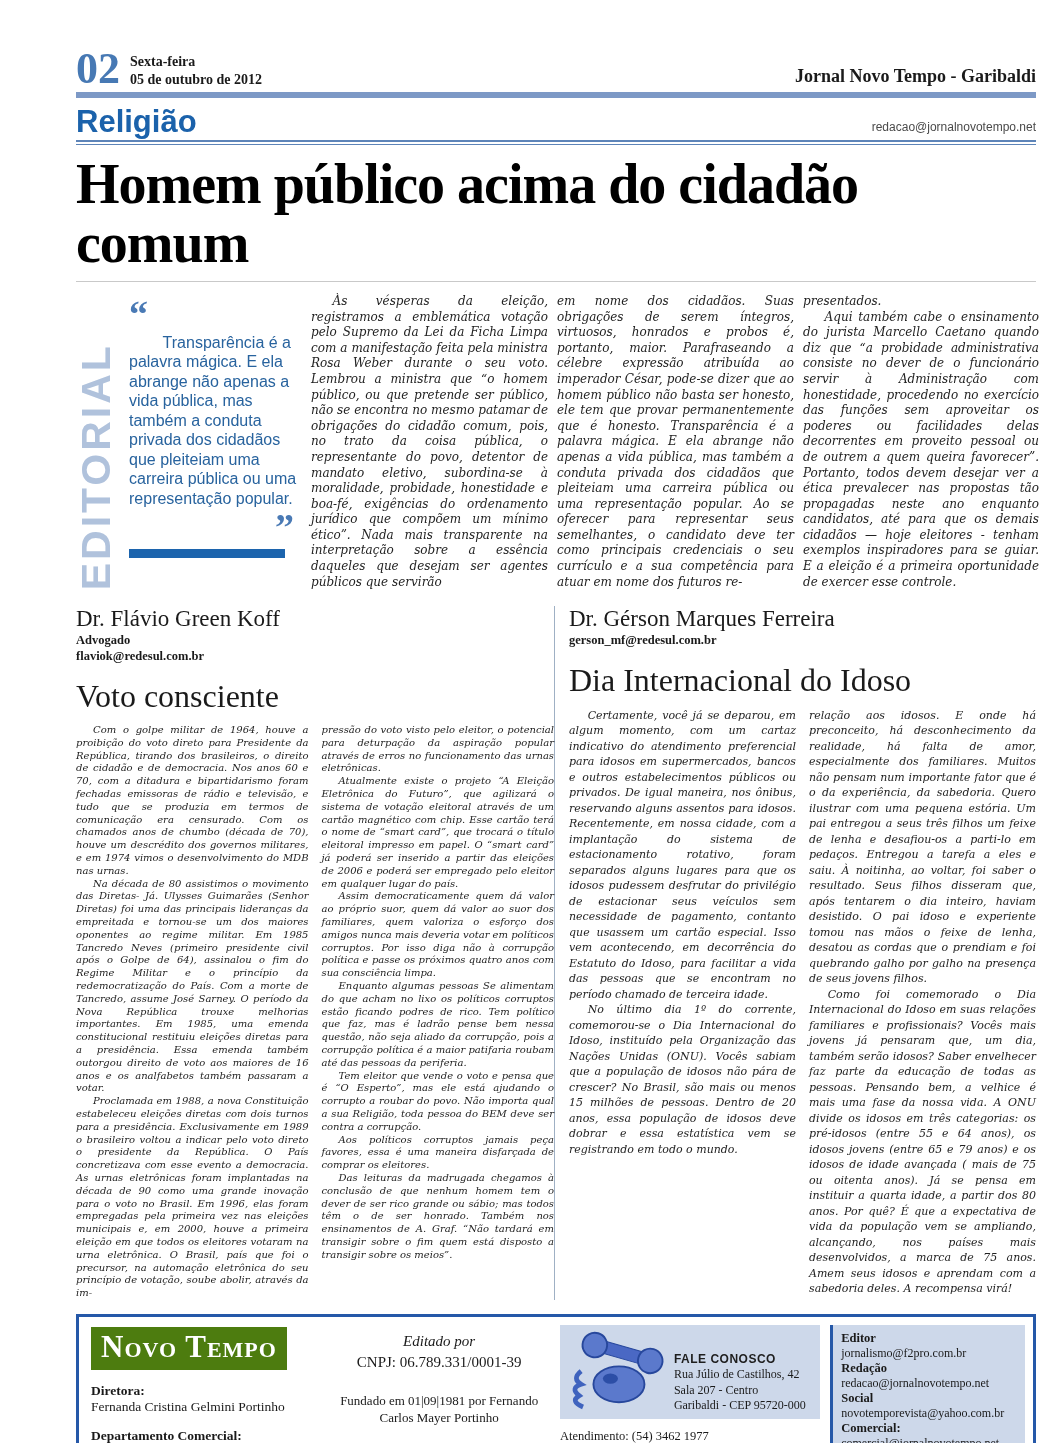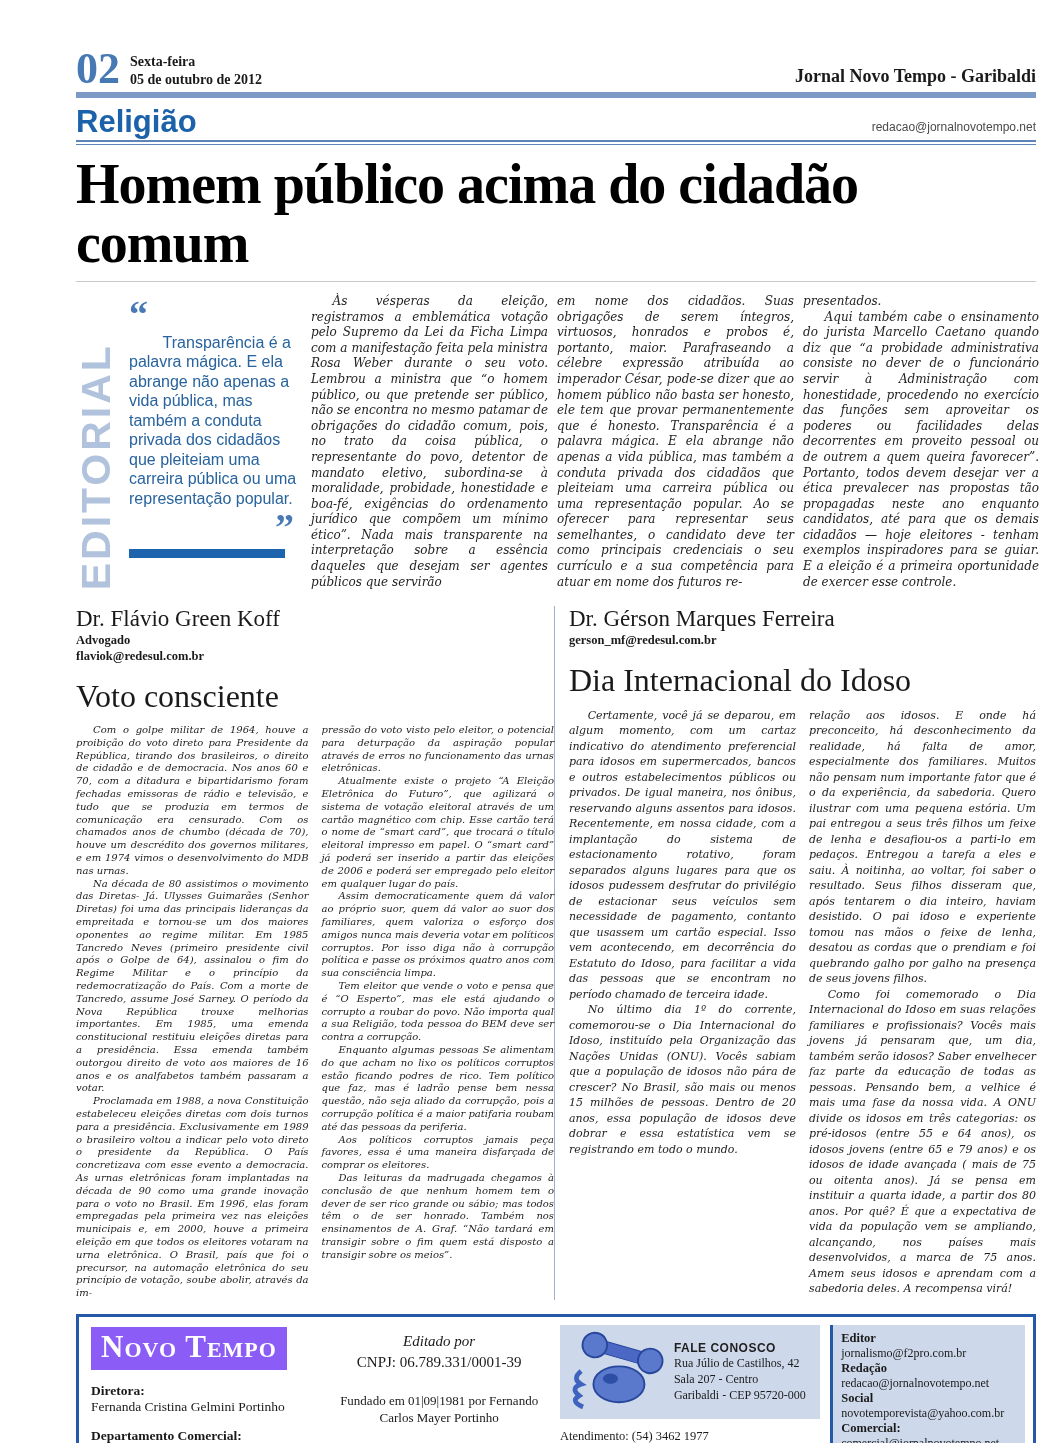--- a/index.html
+++ b/index.html
@@ -46,30 +46,30 @@
   .art-title{font-size:32px;font-weight:normal;margin:16px 0 12px;line-height:1}
   .art-body{display:grid;grid-template-columns:1fr 1fr;column-gap:13px}
   .art-body p{font-family:"DejaVu Serif",serif;font-style:italic;text-align:justify;color:#222}
   .article-left .art-body p{font-size:10px;line-height:1.28}
   .article-right .art-body p{font-size:11px;line-height:1.41}
   .art-body p.ind{text-indent:1.7em}
 
   
   .footer{margin-top:14px;border:3px solid #2558a8;padding:8px;display:flex;gap:10px;height:240px;background:#fff}
   .f-left{width:238px;padding:2px 4px}
-  .logo{display:inline-block;background:#8b5cf6;color:#fff;font-family:"Liberation Serif",serif;font-variant:small-caps;font-weight:bold;font-size:31px;line-height:1;padding:4px 10px 8px;letter-spacing:1px}
+  .logo{display:inline-block;background:#4d7c0f;color:#fff;font-family:"Liberation Serif",serif;font-variant:small-caps;font-weight:bold;font-size:31px;line-height:1;padding:4px 10px 8px;letter-spacing:1px}
   .f-left .lbl{font-weight:bold;font-size:13.5px;margin-top:13px}
   .f-left .val{font-size:13.5px}
   .f-mid{width:228px;text-align:center;padding-top:8px}
   .f-mid .edited-by{font-style:italic;font-size:15px}
   .f-mid .company{font-family:"Liberation Sans",sans-serif;font-size:19px;line-height:1.15;margin-top:2px;color:#222}
   .f-mid .cnpj{font-size:15px;margin-top:4px}
   .f-mid .founded{font-size:13px;margin-top:22px;line-height:1.3}
   .f-contact{width:268px}
-  .contact-top{background:#cdd8ea;padding:5px 6px;display:flex;gap:4px;align-items:center}
+  .contact-top{background:#cdd8ea;padding:5px 6px;display:flex;gap:4px;align-items:flex-end}
   .contact-title{font-family:"Liberation Sans",sans-serif;font-size:19px;font-weight:bold;color:#1e1e1e;letter-spacing:.5px}
   .contact-addr div{font-size:12px;line-height:1.3}
   .contact-phones{margin-top:8px}
   .contact-phones div{font-size:12.5px;line-height:1.45}
   .f-right{width:200px;background:#cdd8ea;border-left:3px solid #2558a8;padding:6px 8px 8px;display:flex;flex-direction:column}
   .email-item b{display:block;font-size:12.5px}
   .email-item span{display:block;font-size:12px;line-height:1.25}
   .closing-box{margin-top:8px;background:#2e6bb2;border:1px solid #e8eef7;color:#fff;text-align:center;padding:5px 3px 7px}
   .closing-title{font-family:"Liberation Sans",sans-serif;font-size:15px;letter-spacing:1px;margin-bottom:3px}
 </style>
@@ -129,22 +129,22 @@
       <div class="art-body">
         <div>
           <p class="ind">Com o golpe militar de 1964, houve a proibição do voto direto para Presidente da República, tirando dos brasileiros, o direito de cidadão e de democracia. Nos anos 60 e 70, com a ditadura e bipartidarismo foram fechadas emissoras de rádio e televisão, e tudo que se produzia em termos de comunicação era censurado. Com os chamados anos de chumbo (década de 70), houve um descrédito dos governos militares, e em 1974 vimos o desenvolvimento do MDB nas urnas.</p>
           <p class="ind">Na década de 80 assistimos o movimento das Diretas- Já. Ulysses Guimarães (Senhor Diretas) foi uma das principais lideranças da empreitada e tornou-se um dos maiores oponentes ao regime militar. Em 1985 Tancredo Neves (primeiro presidente civil após o Golpe de 64), assinalou o fim do Regime Militar e o princípio da redemocratização do País. Com a morte de Tancredo, assume José Sarney. O período da Nova República trouxe melhorias importantes. Em 1985, uma emenda constitucional restituiu eleições diretas para a presidência. Essa emenda também outorgou direito de voto aos maiores de 16 anos e os analfabetos também passaram a votar.</p>
           <p class="ind">Proclamada em 1988, a nova Constituição estabeleceu eleições diretas com dois turnos para a presidência. Exclusivamente em 1989 o brasileiro voltou a indicar pelo voto direto o presidente da República. O País concretizava com esse evento a democracia. As urnas eletrônicas foram implantadas na década de 90 como uma grande inovação para o voto no Brasil. Em 1996, elas foram empregadas pela primeira vez nas eleições municipais e, em 2000, houve a primeira eleição em que todos os eleitores votaram na urna eletrônica. O Brasil, país que foi o precursor, na automação eletrônica do seu princípio de votação, soube abolir, através da im-</p>
         </div>
         <div>
           <p>pressão do voto visto pelo eleitor, o potencial para deturpação da aspiração popular através de erros no funcionamento das urnas eletrônicas.</p>
           <p class="ind">Atualmente existe o projeto “A Eleição Eletrônica do Futuro”, que agilizará o sistema de votação eleitoral através de um cartão magnético com chip. Esse cartão terá o nome de “smart card”, que trocará o título eleitoral impresso em papel. O “smart card” já poderá ser inserido a partir das eleições de 2006 e poderá ser empregado pelo eleitor em qualquer lugar do país.</p>
           <p class="ind">Assim democraticamente quem dá valor ao próprio suor, quem dá valor ao suor dos familiares, quem valoriza o esforço dos amigos nunca mais deveria votar em políticos corruptos. Por isso diga não à corrupção política e passe os próximos quatro anos com sua consciência limpa.</p>
+          <p class="ind">Enquanto algumas pessoas Se alimentam do que acham no lixo os políticos corruptos estão ficando podres de rico. Tem político que faz, mas é ladrão pense bem nessa questão, não seja aliado da corrupção, pois a corrupção política é a maior patifaria roubam até das pessoas da periferia.</p>
           <p class="ind">Tem eleitor que vende o voto e pensa que é “O Esperto”, mas ele está ajudando o corrupto a roubar do povo. Não importa qual a sua Religião, toda pessoa do BEM deve ser contra a corrupção.</p>
-          <p class="ind">Enquanto algumas pessoas Se alimentam do que acham no lixo os políticos corruptos estão ficando podres de rico. Tem político que faz, mas é ladrão pense bem nessa questão, não seja aliado da corrupção, pois a corrupção política é a maior patifaria roubam até das pessoas da periferia.</p>
           <p class="ind">Aos políticos corruptos jamais peça favores, essa é uma maneira disfarçada de comprar os eleitores.</p>
           <p class="ind">Das leituras da madrugada chegamos à conclusão de que nenhum homem tem o dever de ser rico grande ou sábio; mas todos têm o de ser honrado. Também nos ensinamentos de A. Graf. “Não tardará em transigir sobre o fim quem está disposto a transigir sobre os meios”.</p>
         </div>
       </div>
     </div>
 
     <div class="article article-right">
       <div class="byline-name">Dr. Gérson Marques Ferreira</div>
       <div class="byline-email">gerson_mf@redesul.com.br</div>
       <h2 class="art-title">Dia Internacional do Idoso</h2>

